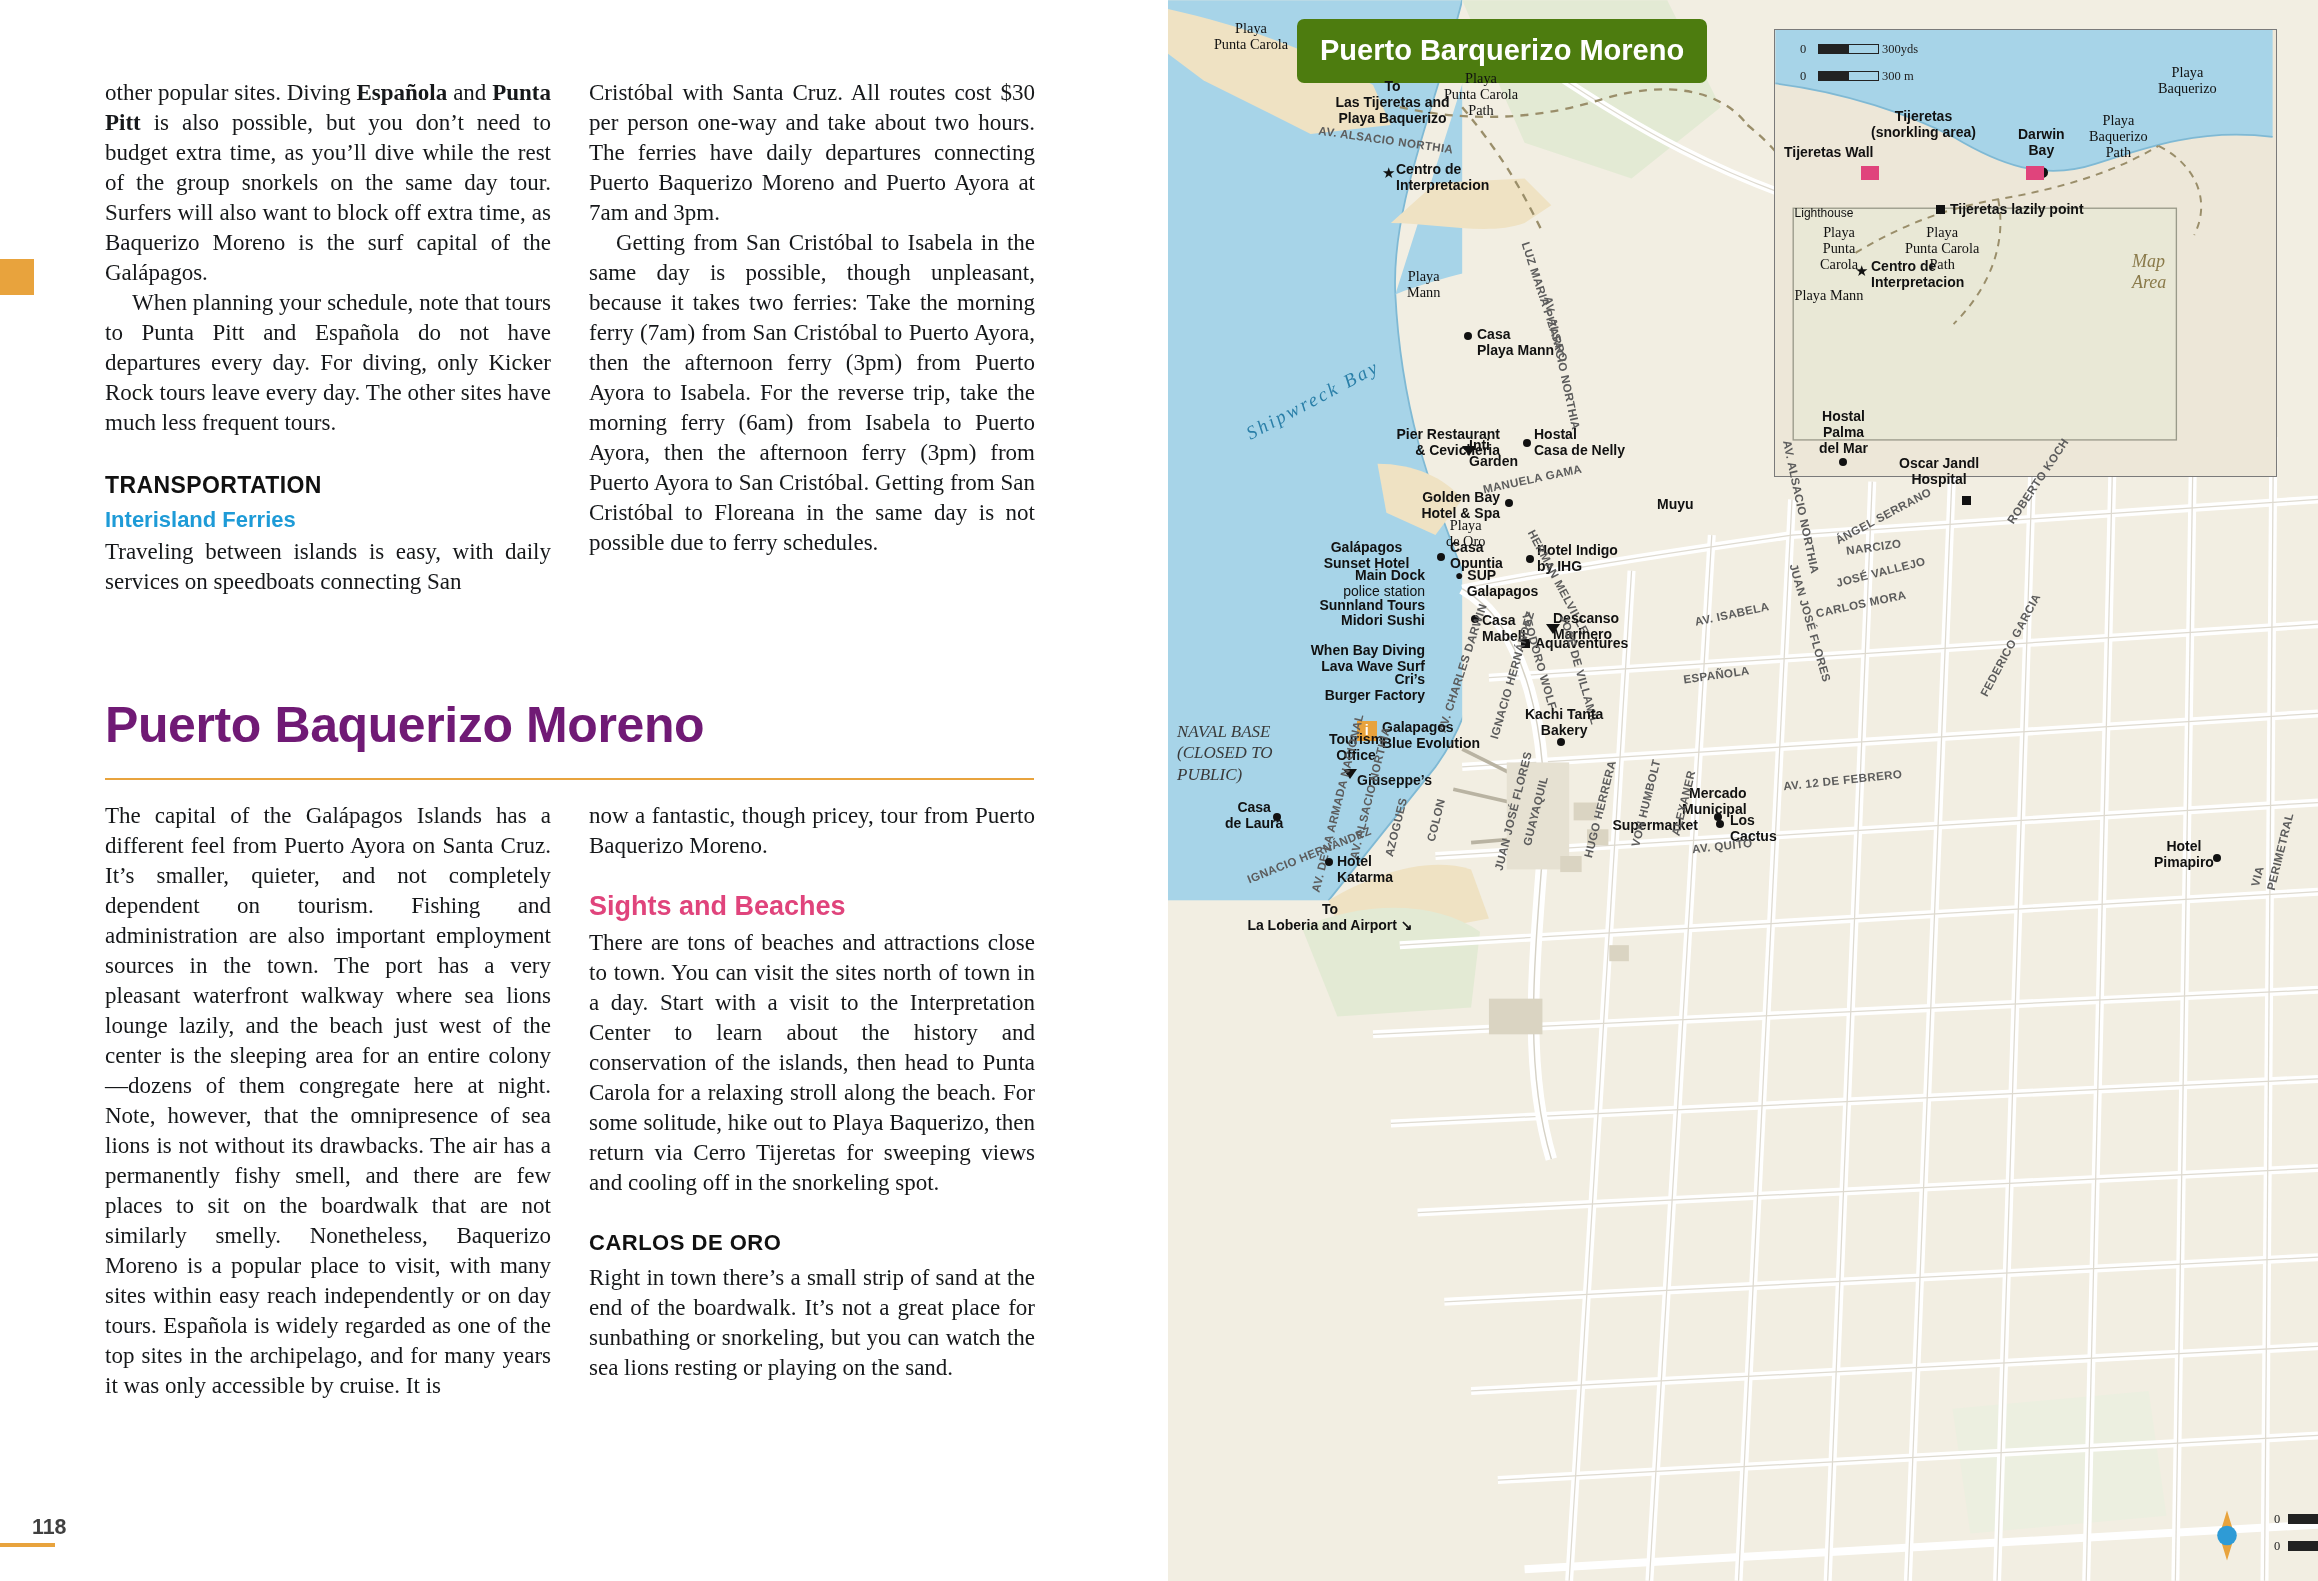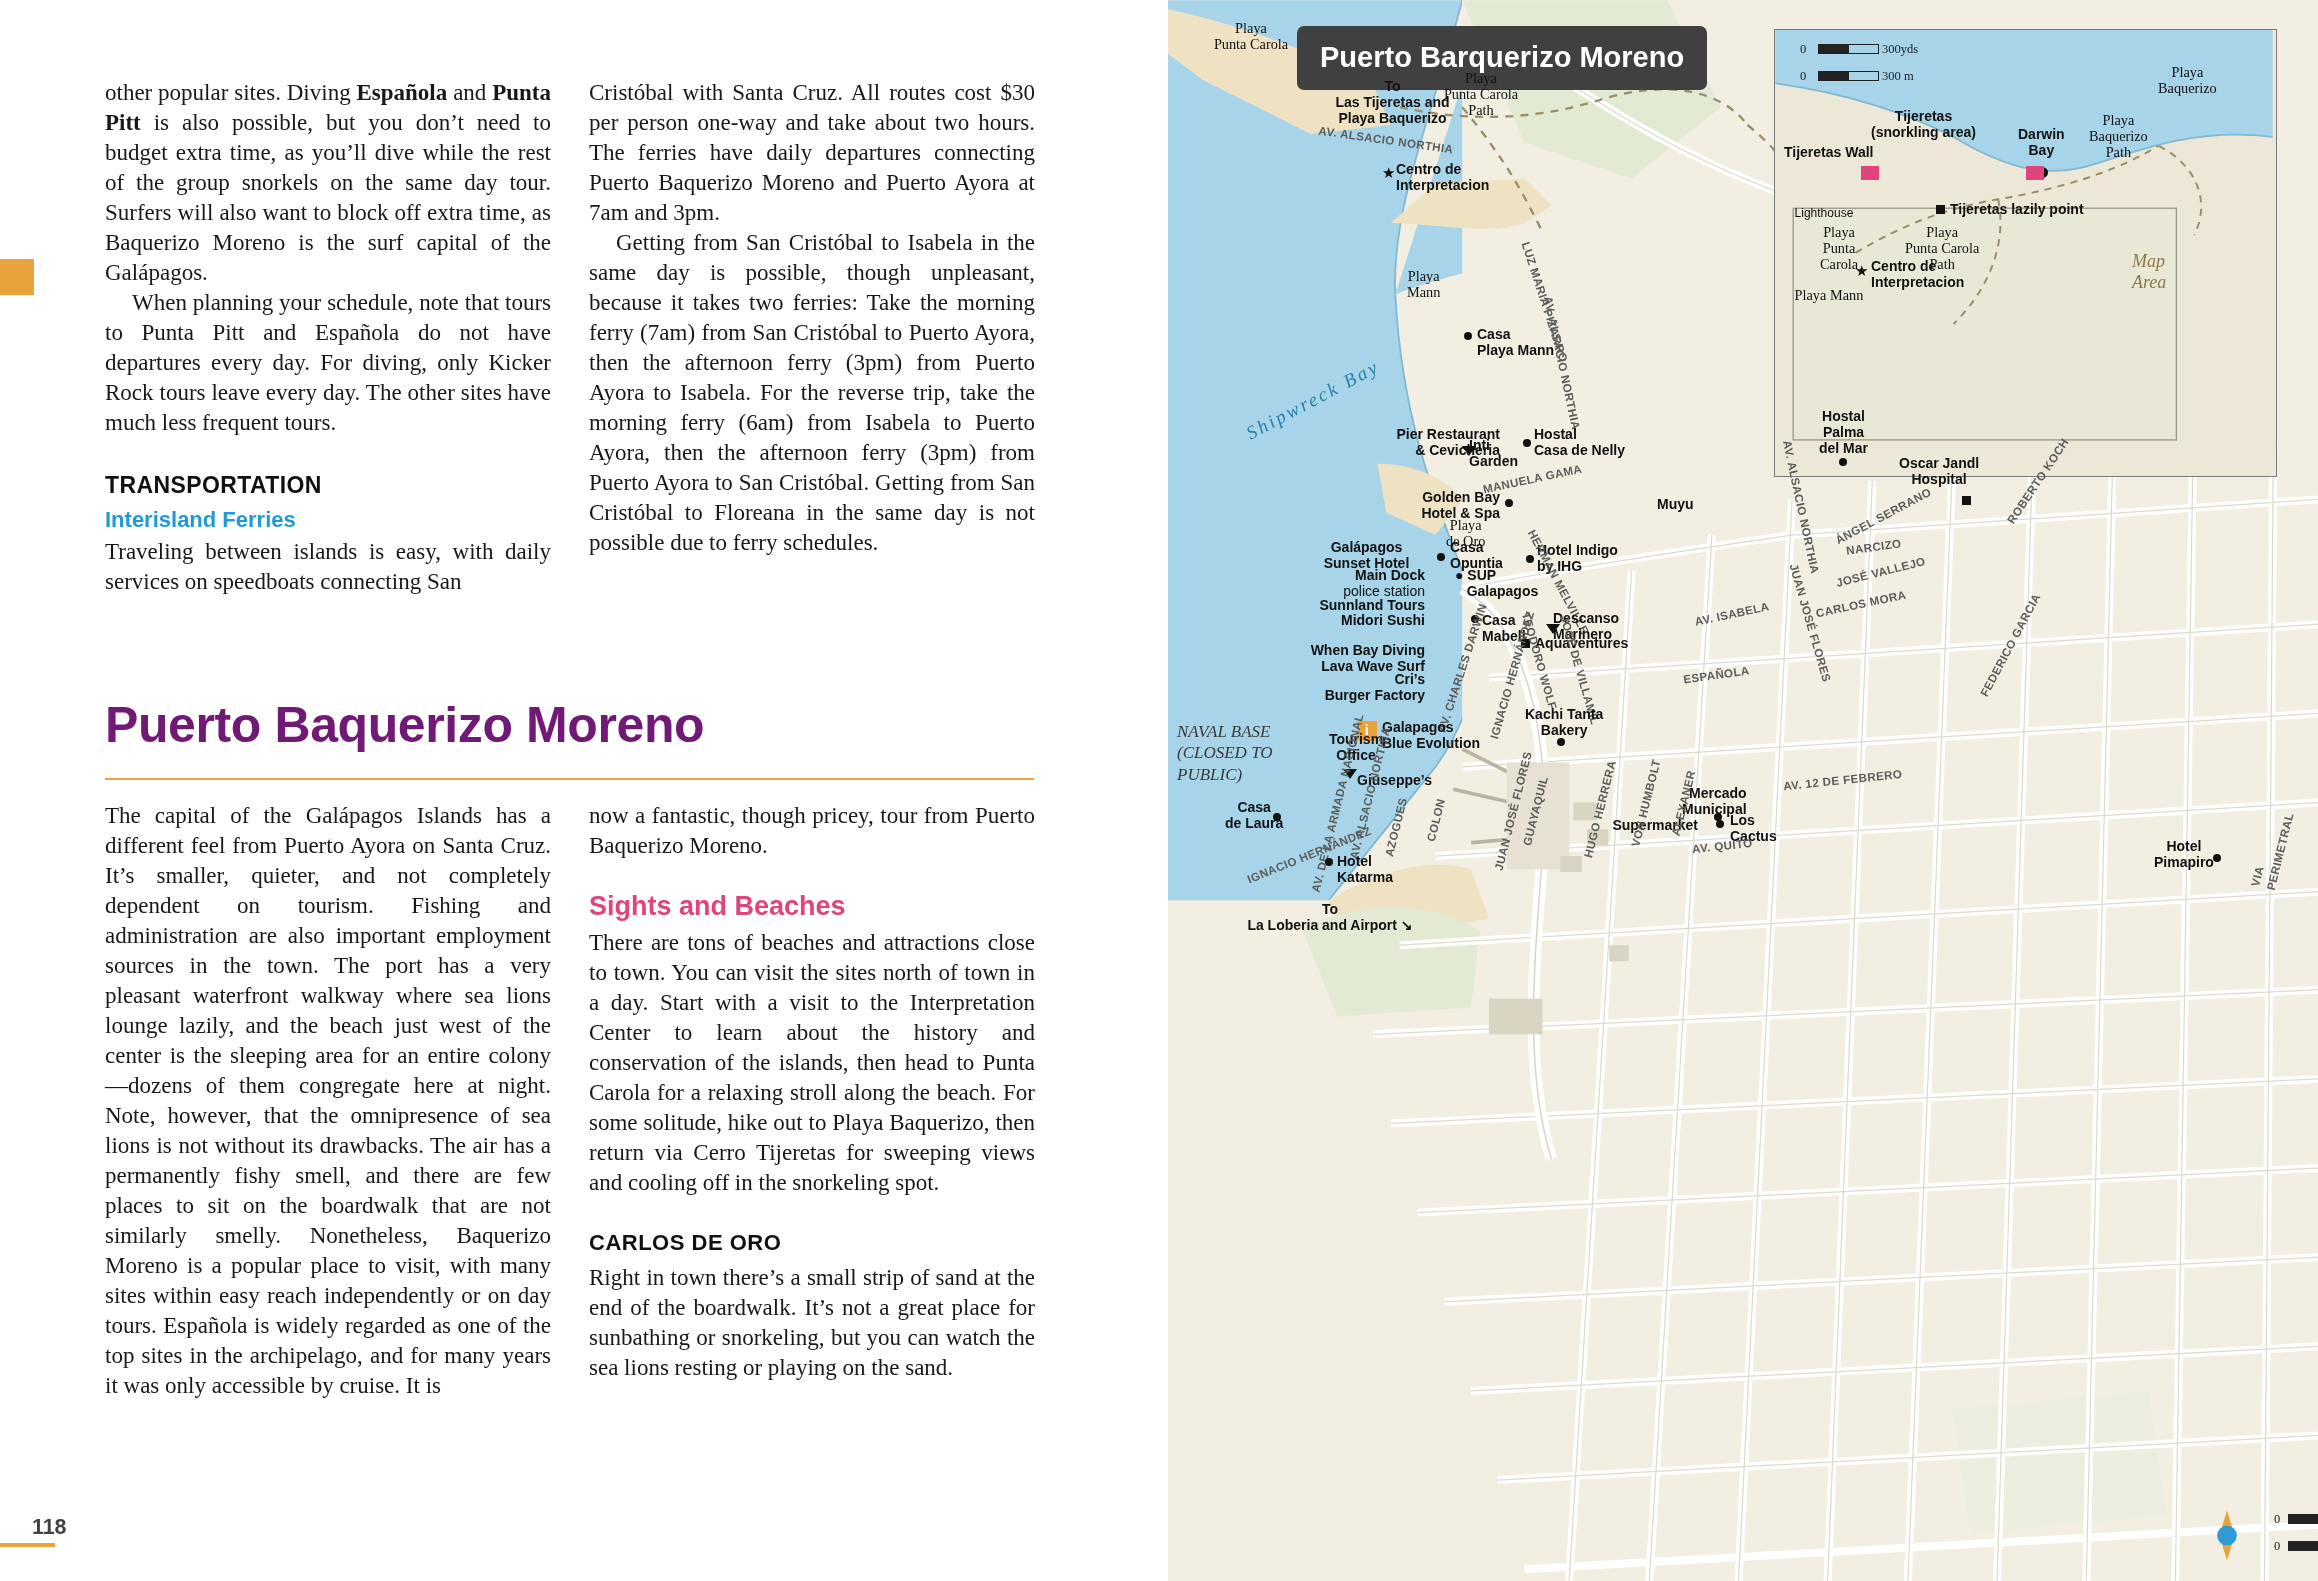--- a/index.html
+++ b/index.html
@@ -35,21 +35,21 @@
     letter-spacing:-0.4px;}
   .title-rule{position:absolute;left:105px;top:778px;width:929px;height:1.8px;background:#E8A33D;}
 
   .colC{left:105px;top:801px;}
   .colD{left:589px;top:801px;}
 
   
   .map-page{position:absolute;left:1168px;top:0;width:1150px;height:1581px;background:#F2EEE2;overflow:hidden;}
   svg.mapsvg{position:absolute;left:0;top:0;}
 
-  .mtitle{position:absolute;left:129px;top:26px;background:#404040;color:#fff;
+  .mtitle{position:absolute;left:129px;top:19px;background:#4d7c0f;color:#fff;
     font-family:"Liberation Sans",sans-serif;font-weight:700;font-size:29px;line-height:35px;
     padding:14.3px 23px;border-radius:7.1px;text-align:center;}
 
   .inset{position:absolute;left:606px;top:28.5px;width:501px;height:446px;background:#EDE7D8;
     border:1.8px solid #7a7a7a;}
 
   .lbl{position:absolute;font-family:"Liberation Sans",sans-serif;font-size:14px;color:#111;line-height:16px;}
   .lbl.b{font-weight:700;}
   .lbl.sm{font-size:12px;}
   .lbl.serif{font-family:"Liberation Serif",serif;font-size:14.3px;}

